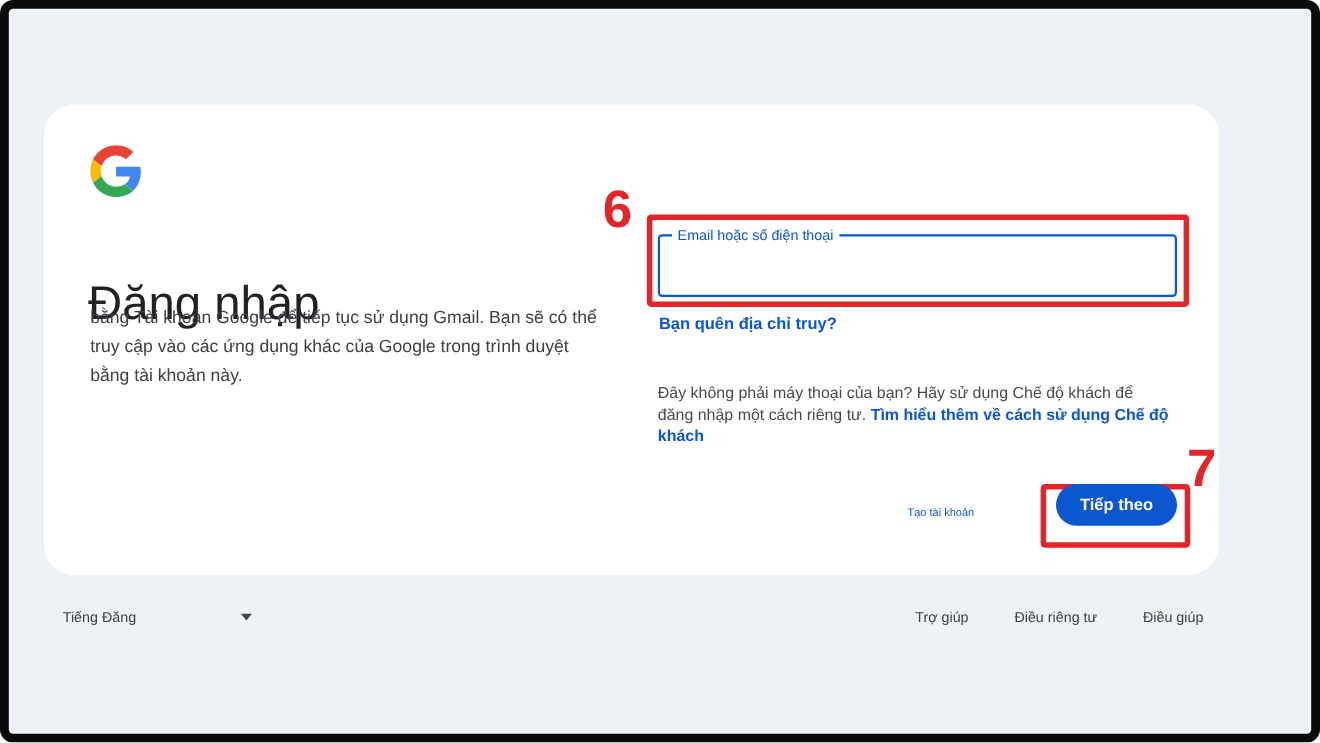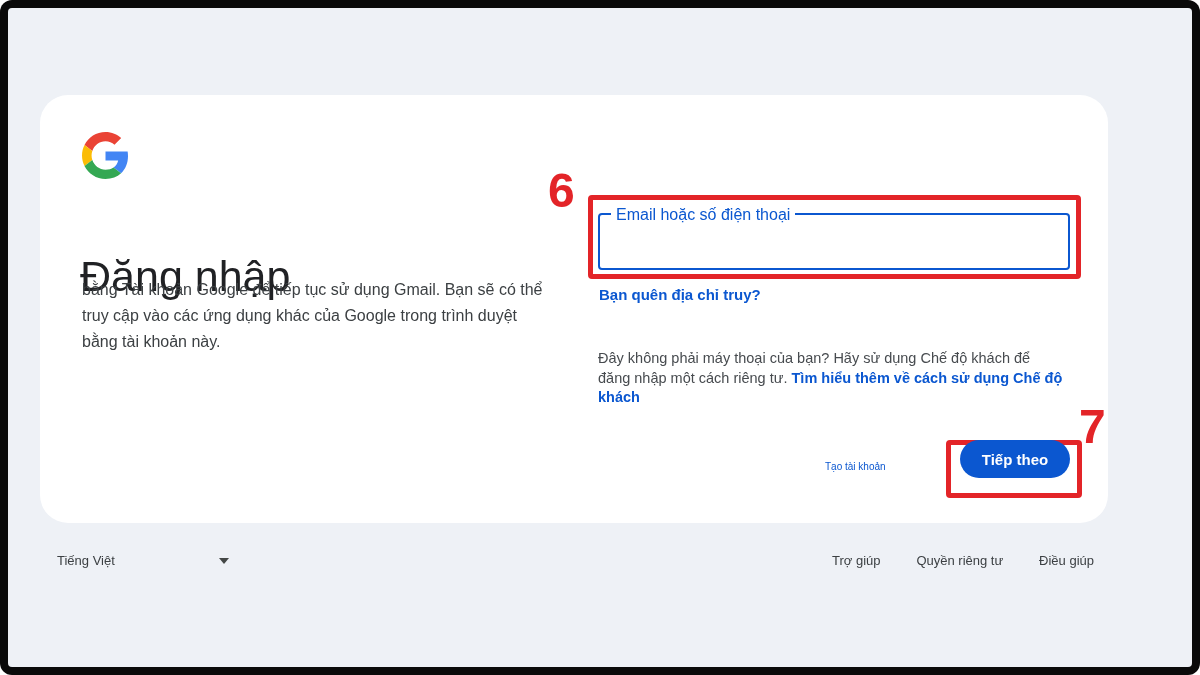--- a/index.html
+++ b/index.html
@@ -58,21 +58,21 @@
   .digit-7 { left: 1079px; top: 403px; }
   .email-outline {
     position: absolute; left: 598px; top: 213px;
     width: 472px; height: 57px;
     border: 2px solid #0b57d0; border-radius: 4px;
     background: #ffffff;
   }
   .email-outline .float-label {
     position: absolute; top: -9px; left: 11px;
     background: #ffffff; padding: 0 5px;
-    font-size: 16px; color: #0b57d0; white-space: nowrap;
+    font-size: 13px; color: #0b57d0; white-space: nowrap;
   }
   .email-outline input {
     width: 100%; height: 100%;
     border: none; outline: none;
     font-size: 17px; color: #202124;
     padding: 0 14px; background: transparent;
     font-family: "Liberation Sans", sans-serif;
   }
   .forgot-link {
     position: absolute; left: 599px; top: 286px;
@@ -151,22 +151,22 @@
 
   <p class="guest-copy"><span>Đây không phải máy thoại của bạn? Hãy sử dụng Chế độ khách để đăng nhập một cách riêng tư. </span><a class="guest-link">Tìm hiểu thêm về cách sử dụng Chế độ khách</a></p>
 
   <a class="create-link">Tạo tài khoản</a>
 
   <div class="annot-box box-7"></div>
   <button class="next-btn">Tiếp theo</button>
   <span class="annot-digit digit-7">7</span>
 
   <div class="lang-select">
-    <span>Tiếng Việt</span>
+    <span>Tiếng Đăng</span>
     <span class="caret-down"></span>
   </div>
 
   <div class="footer-links">
     <a>Trợ giúp</a>
-    <a>Quyền riêng tư</a>
+    <a>Điều riêng tư</a>
     <a>Điều giúp</a>
   </div>
 </div>
 
 </body></html>

